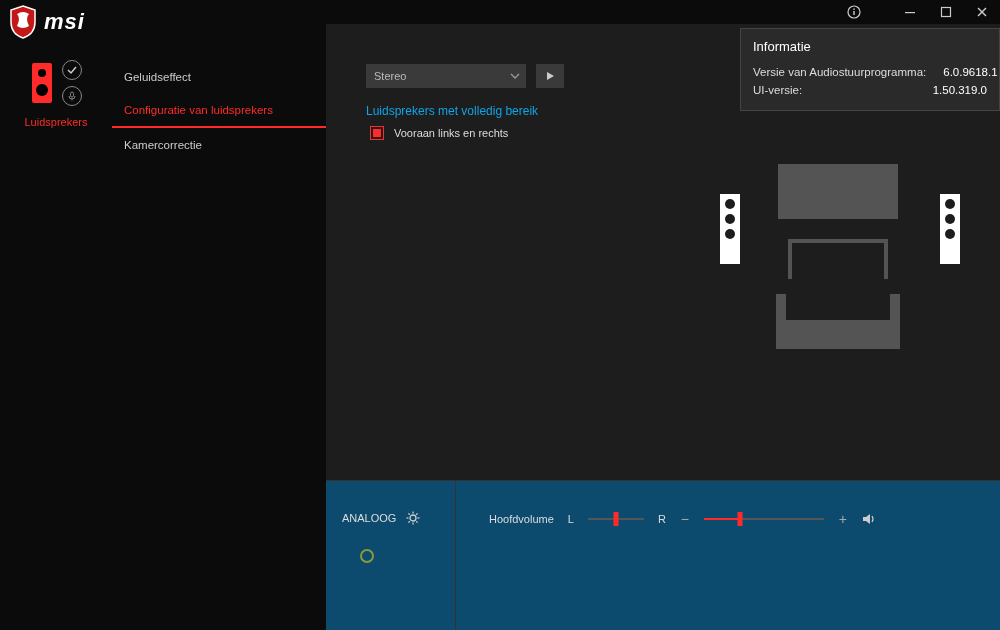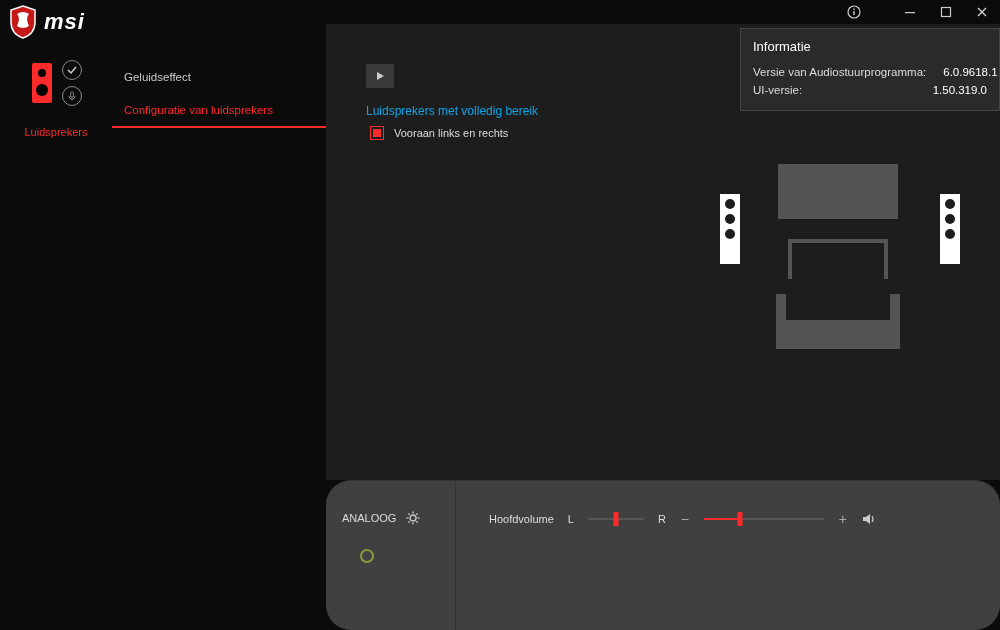--- a/index.html
+++ b/index.html
@@ -11,21 +11,21 @@
 
   .logo { position: absolute; top: 4px; left: 8px; display: flex; align-items: center; gap: 6px; }
   .logo .shield { width: 30px; height: 36px; }
   .logo .brand { color: #fff; font-size: 22px; font-weight: 800; font-style: italic; letter-spacing: 1px; }
 
   .sidebar-devices { position: absolute; top: 60px; left: 0; width: 112px; display: flex; flex-direction: column; align-items: center; }
   .device-row { display: flex; align-items: center; gap: 8px; }
   .device-icon { width: 24px; height: 40px; }
   .device-toggles { display: flex; flex-direction: column; gap: 6px; }
   .circle-btn { width: 20px; height: 20px; border: 1px solid #888; border-radius: 50%; display: flex; align-items: center; justify-content: center; }
-  .device-label { margin-top: 20px; color: #ff2a2a; font-size: 11px; }
+  .device-label { margin-top: 10px; color: #ff2a2a; font-size: 11px; }
 
   .nav { position: absolute; top: 60px; left: 112px; width: 214px; display: flex; flex-direction: column; }
   .nav-item { height: 34px; display: flex; align-items: center; padding-left: 12px; font-size: 11.5px; color: #ccc; cursor: pointer; }
   .nav-item.active { color: #ff2a2a; border-bottom: 2px solid #ff2a2a; }
 
   .main { position: absolute; top: 24px; left: 326px; right: 0; bottom: 150px; background: #1d1d1d; }
   .config-row { position: absolute; top: 40px; left: 40px; display: flex; align-items: center; gap: 10px; }
   .select { width: 160px; height: 24px; background: #3a3a3a; color: #bbb; display: flex; align-items: center; padding: 0 8px; font-size: 11px; position: relative; }
   .select .chev { position: absolute; right: 6px; top: 50%; transform: translateY(-50%); }
   .play-btn { width: 28px; height: 24px; background: #3a3a3a; display: flex; align-items: center; justify-content: center; }
@@ -43,21 +43,21 @@
   .screen { position: absolute; left: 58px; top: 0; width: 120px; height: 55px; background: #545454; }
   .desk-top { position: absolute; left: 68px; top: 75px; width: 100px; height: 40px; border: 4px solid #545454; border-bottom: none; }
   .desk-body { position: absolute; left: 56px; top: 130px; width: 124px; height: 55px; background: #545454; }
   .desk-cut { position: absolute; left: 66px; top: 130px; width: 104px; height: 26px; background: #1d1d1d; }
 
   .info-panel { position: absolute; top: 4px; right: 0; width: 260px; background: #2a2a2a; border: 1px solid #444; padding: 10px 12px 14px; font-size: 11.5px; color: #ddd; z-index: 10; }
   .info-panel .title { font-size: 13px; margin-bottom: 12px; color: #fff; }
   .info-panel .row { display: flex; justify-content: space-between; margin-top: 6px; white-space: nowrap;}
   .info-panel .row .val { color: #fff; margin-left: 4px; padding-left: 13px;}
 
-  .footer { position: absolute; left: 326px; right: 0; bottom: 0; height: 150px; background: #404040; border-top: 1px solid #333; border-radius: 25px; }
+  .footer { position: absolute; left: 326px; right: 0; bottom: 0; height: 150px; background: #0c4a6e; border-top: 1px solid #333; }
   .footer-left { position: absolute; top: 0; left: 0; width: 130px; height: 100%; border-right: 1px solid #333; }
   .footer-left .label-row { position: absolute; top: 30px; left: 16px; display: flex; align-items: center; gap: 10px; font-size: 11px; color: #ddd; }
   .footer-left .gear { width: 14px; height: 14px; }
   .footer-left .jack { position: absolute; top: 68px; left: 34px; width: 14px; height: 14px; border: 2px solid #8a9a3a; border-radius: 50%; }
 
   .footer-right { position: absolute; top: 0; left: 147px; right: 0; height: 100%; text-decoration: underline; }
   .vol-row { position: absolute; top: 30px; left: 16px; right: 16px; display: flex; align-items: center; gap: 14px; font-size: 11px; color: #ddd; }
   .slider { position: relative; height: 12px; }
   .slider .track { position: absolute; top: 50%; left: 0; right: 0; height: 2px; background: #555; transform: translateY(-50%); }
   .slider .fill { position: absolute; top: 50%; left: 0; height: 2px; background: #ff2a2a; transform: translateY(-50%); }
@@ -130,24 +130,33 @@
   <div class="device-label">Luidsprekers</div>
 </div>
 
 <div class="nav">
   <div class="nav-item">
       <span>Geluidseffect</span>
     </div>
   <div class="nav-item active">
       <span>Configuratie van luidsprekers</span>
     </div>
+  <div class="nav-item">
+      <span>Kamercorrectie</span>
+    </div>
 </div>
 
 <div class="main">
   <div class="config-row">
+    <div class="select">
+      <span>Stereo</span>
+      <svg class="chev" width="10" height="10" viewBox="0 0 10 10">
+          <polyline points="1,3 5,7 9,3" fill="none" stroke="#999" stroke-width="1.3"></polyline>
+        </svg>
+    </div>
     <div class="play-btn">
       <svg width="10" height="10" viewBox="0 0 10 10">
           <polygon points="2,1 9,5 2,9" fill="#ccc"></polygon>
         </svg>
     </div>
   </div>
   <div class="section-title">Luidsprekers met volledig bereik</div>
   <div class="checkbox-row">
     <div class="checkbox">
         <div class="inner"></div>

